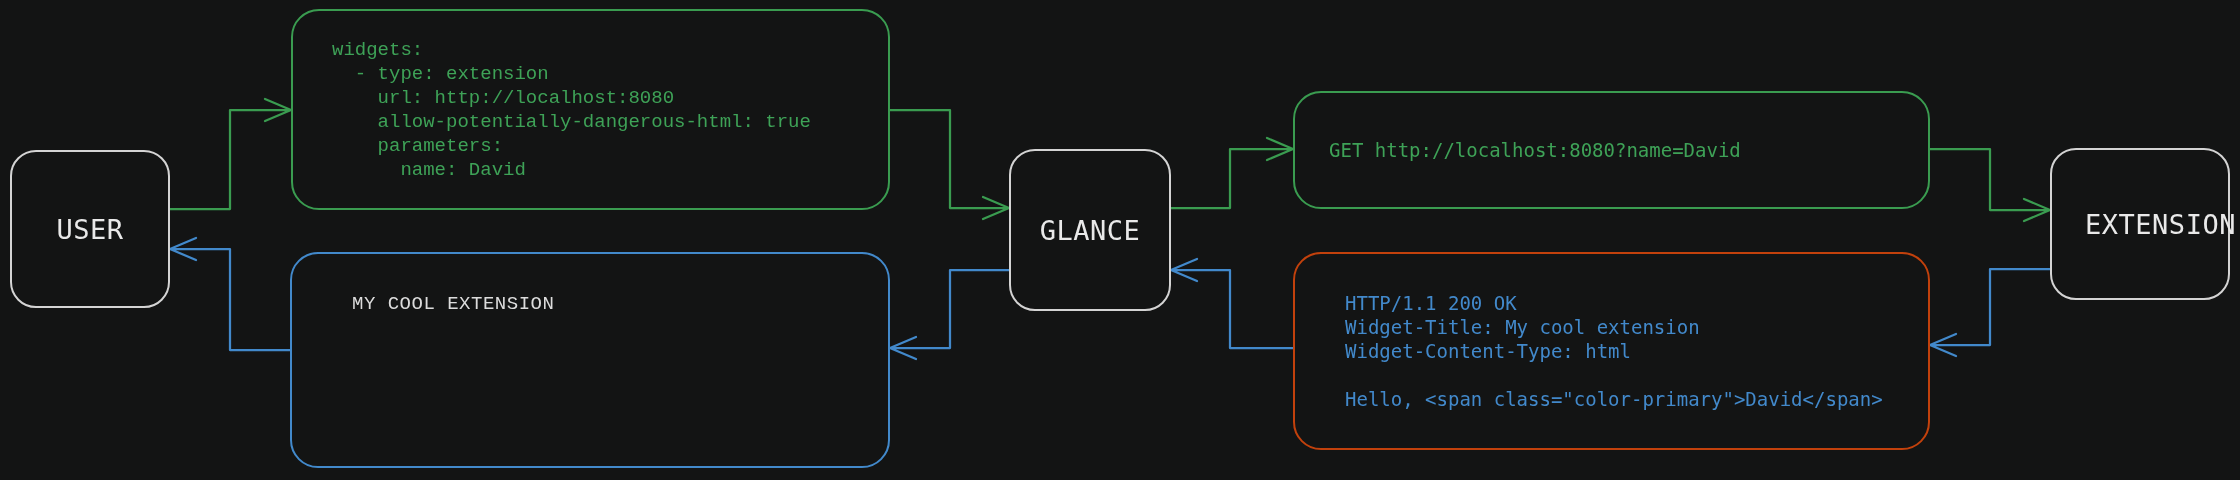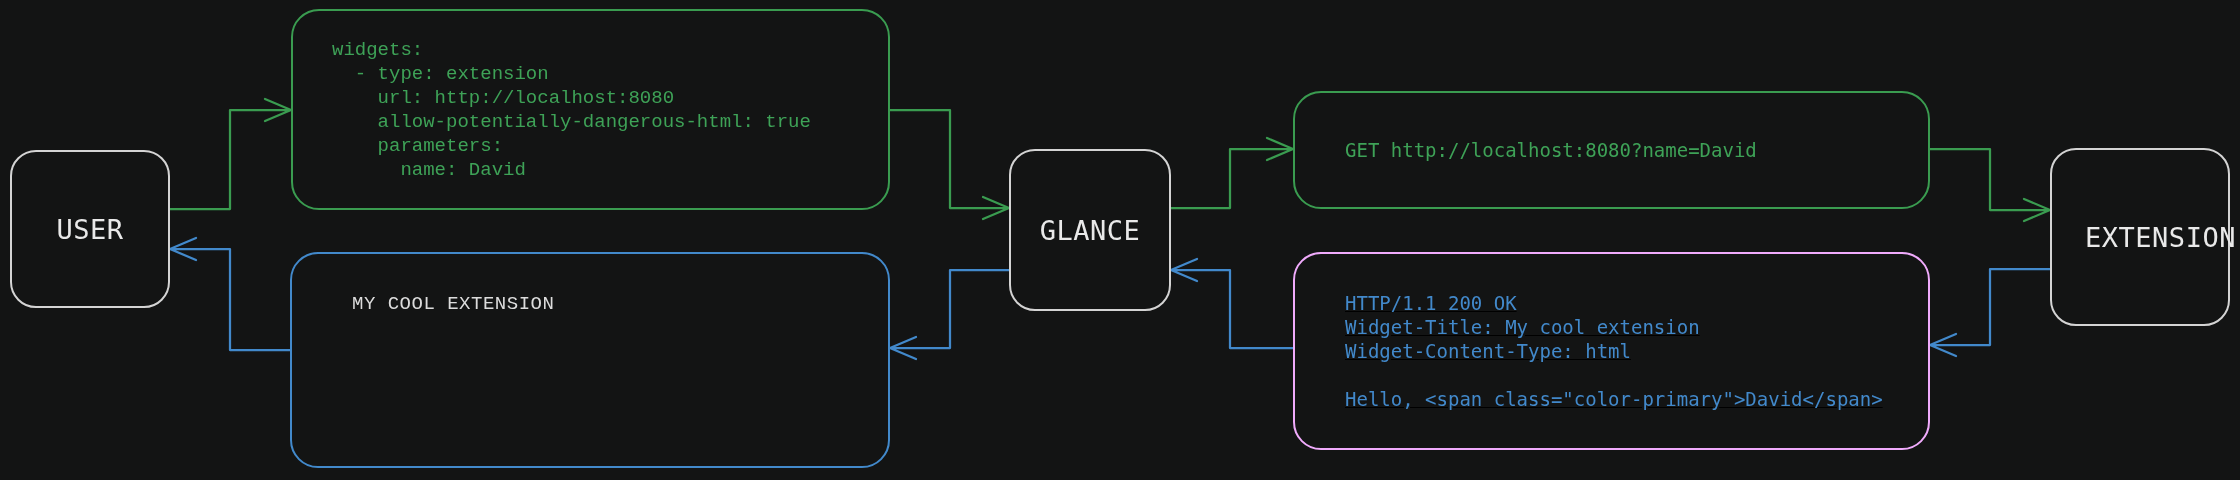--- a/index.html
+++ b/index.html
@@ -33,45 +33,45 @@
     border-radius: 26px;
     display: flex;
     align-items: center;
     justify-content: center;
     color: #e9e9e9;
     font-size: 27px;
     letter-spacing: 0.5px;
   }
   #node-user      { left: 10px;   top: 150px; width: 160px; height: 158px; }
   #node-glance    { left: 1009px; top: 149px; width: 162px; height: 162px; }
-  #node-extension { left: 2050px; top: 148px; width: 180px; height: 178px; padding-left: 41px; }
+  #node-extension { left: 2050px; top: 148px; width: 180px; height: 152px; padding-left: 41px; }
 
   .codebox {
     position: absolute;
     box-sizing: border-box;
     border-radius: 28px;
     display: flex;
     align-items: center;
   }
   .codebox.green { border: 2px solid #3a9c50; }
-  .codebox.blue  { border: 2px solid #f0abfc; text-decoration: underline; }
+  .codebox.blue  { border: 2px solid #c2410c; }
   .codebox pre {
     margin: 0;
     white-space: pre;
     font-family: inherit;
     font-size: 19px;
     line-height: 24px;
   }
   .green-text { color: #3ea257; }
   .blue-text  { color: #4289cb; }
 
   #config-box   { left: 291px;  top: 9px;   width: 599px; height: 201px; }
   #config-box pre { padding-left: 39px; font-family: Liberation Mono, monospace; }
   #request-box  { left: 1293px; top: 91px;  width: 637px; height: 118px; }
-  #request-box pre { padding-left: 50px; }
+  #request-box pre { padding-left: 34px; }
   #response-box { left: 1293px; top: 252px; width: 637px; height: 198px; }
   #response-box pre { padding-left: 50px; }
 
   #widget-box {
     position: absolute;
     box-sizing: border-box;
     left: 290px;
     top: 252px;
     width: 600px;
     height: 216px;

